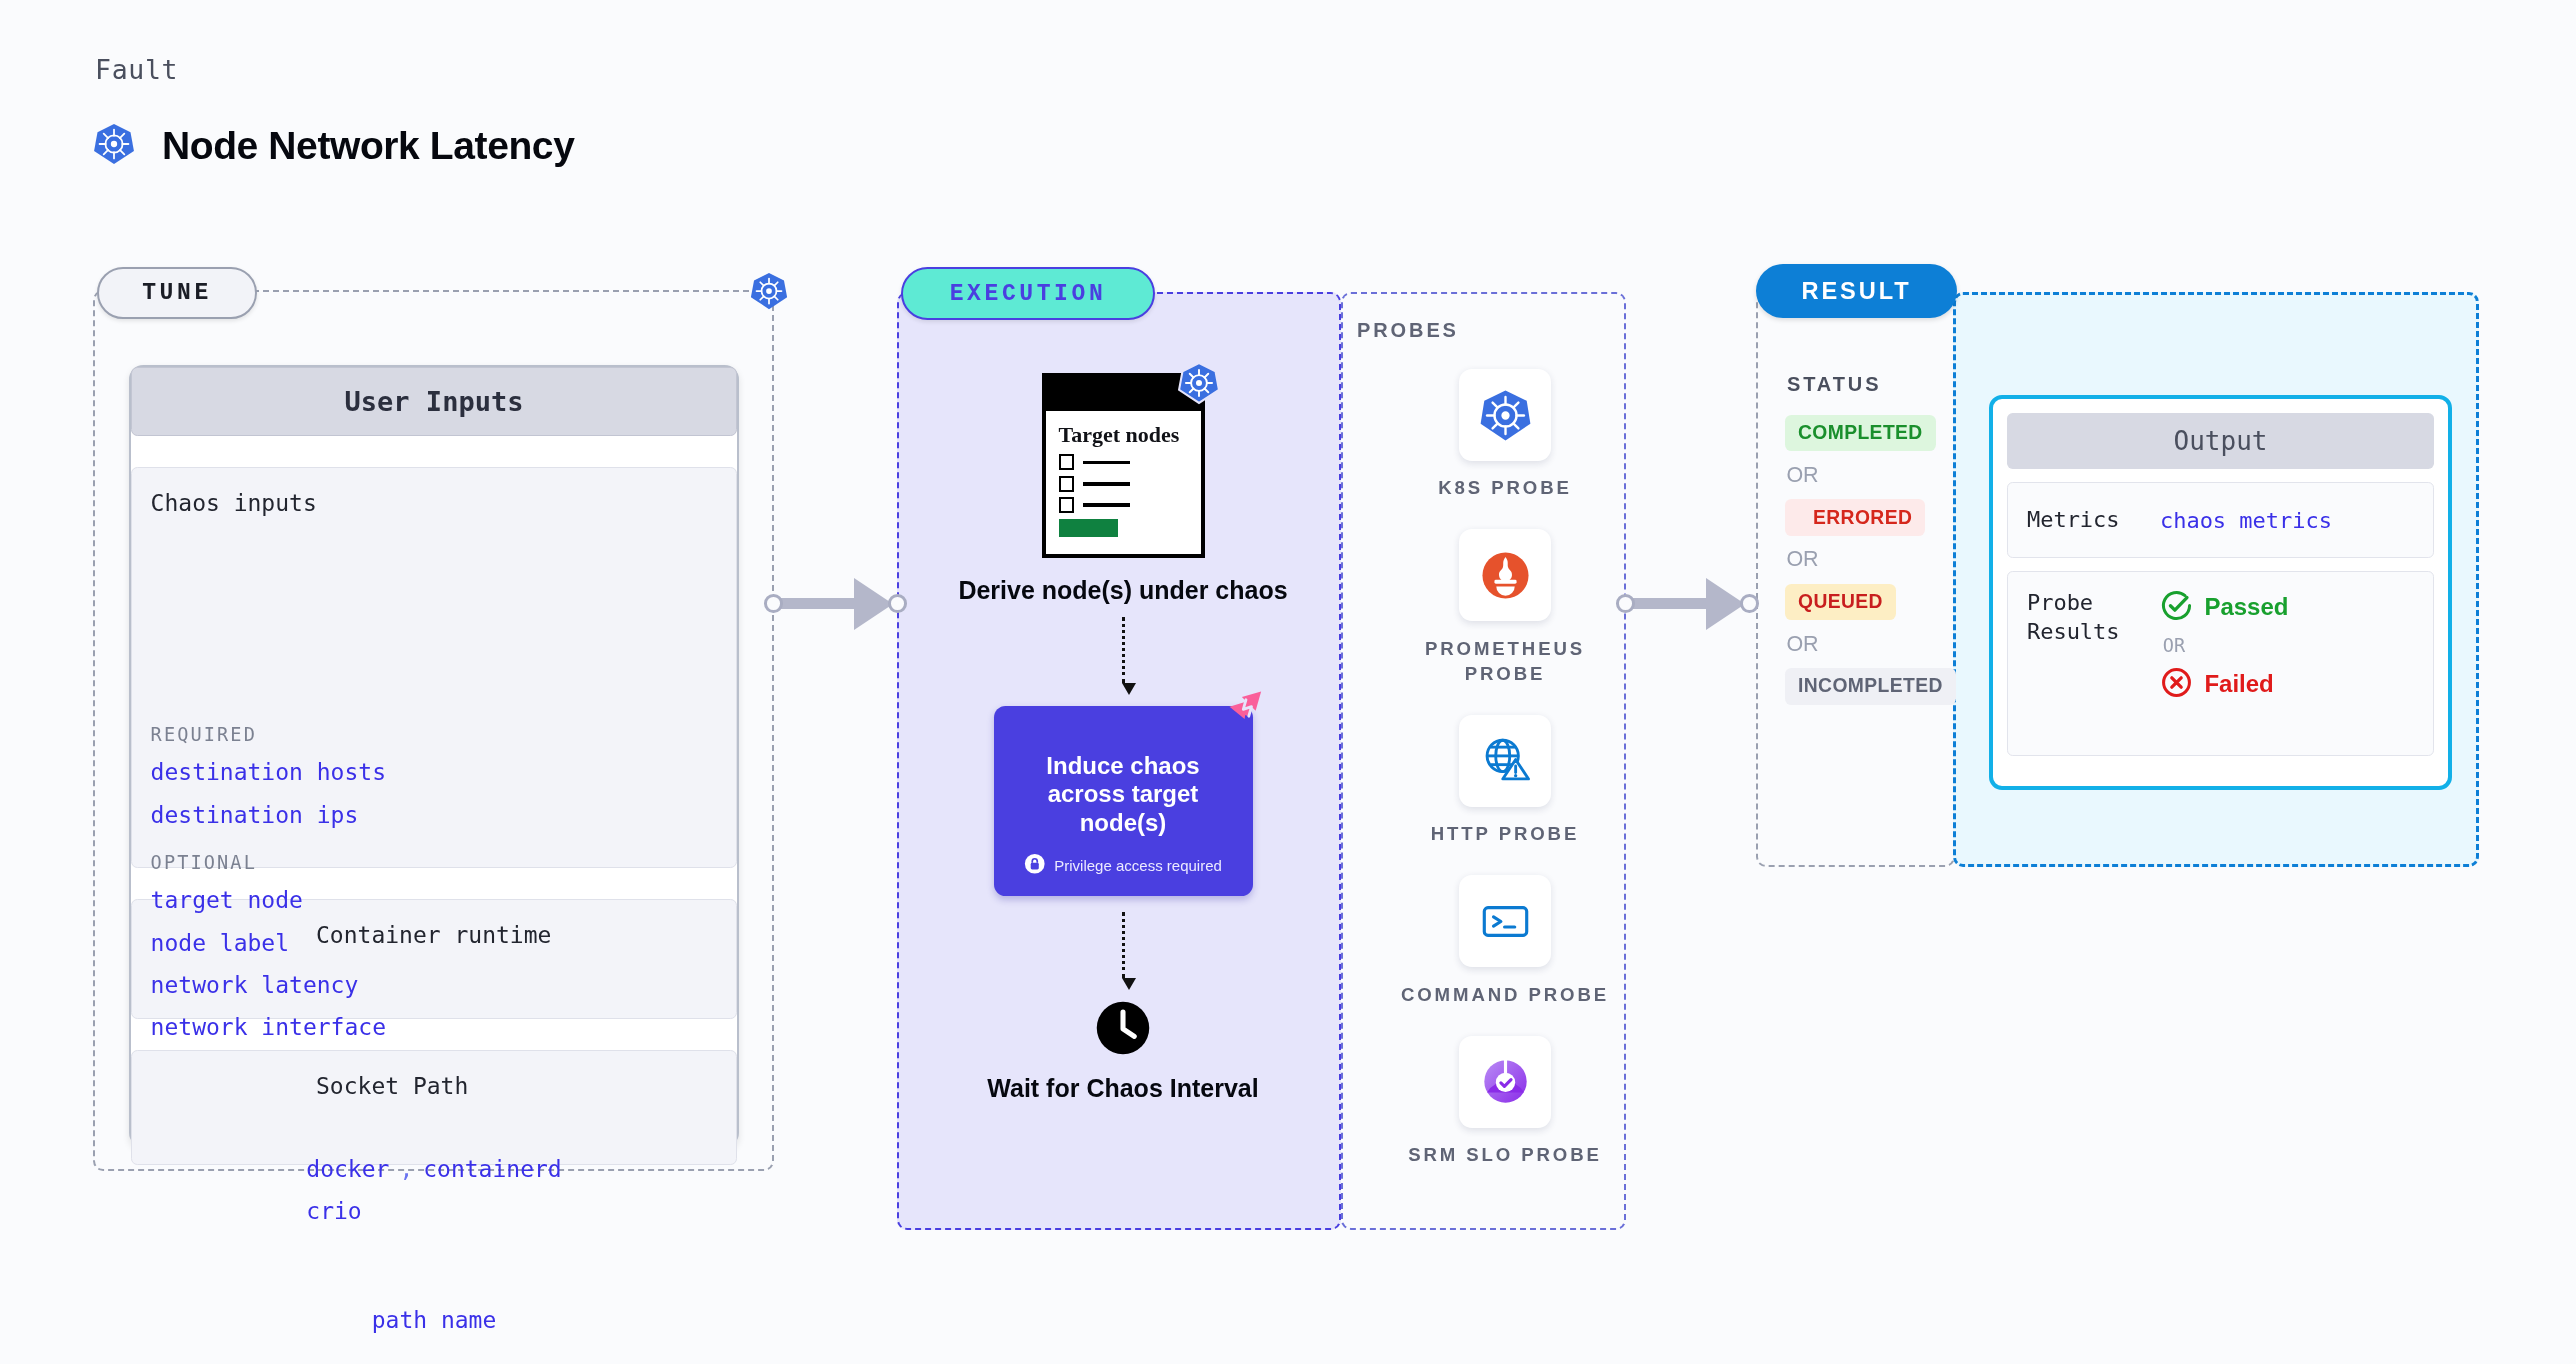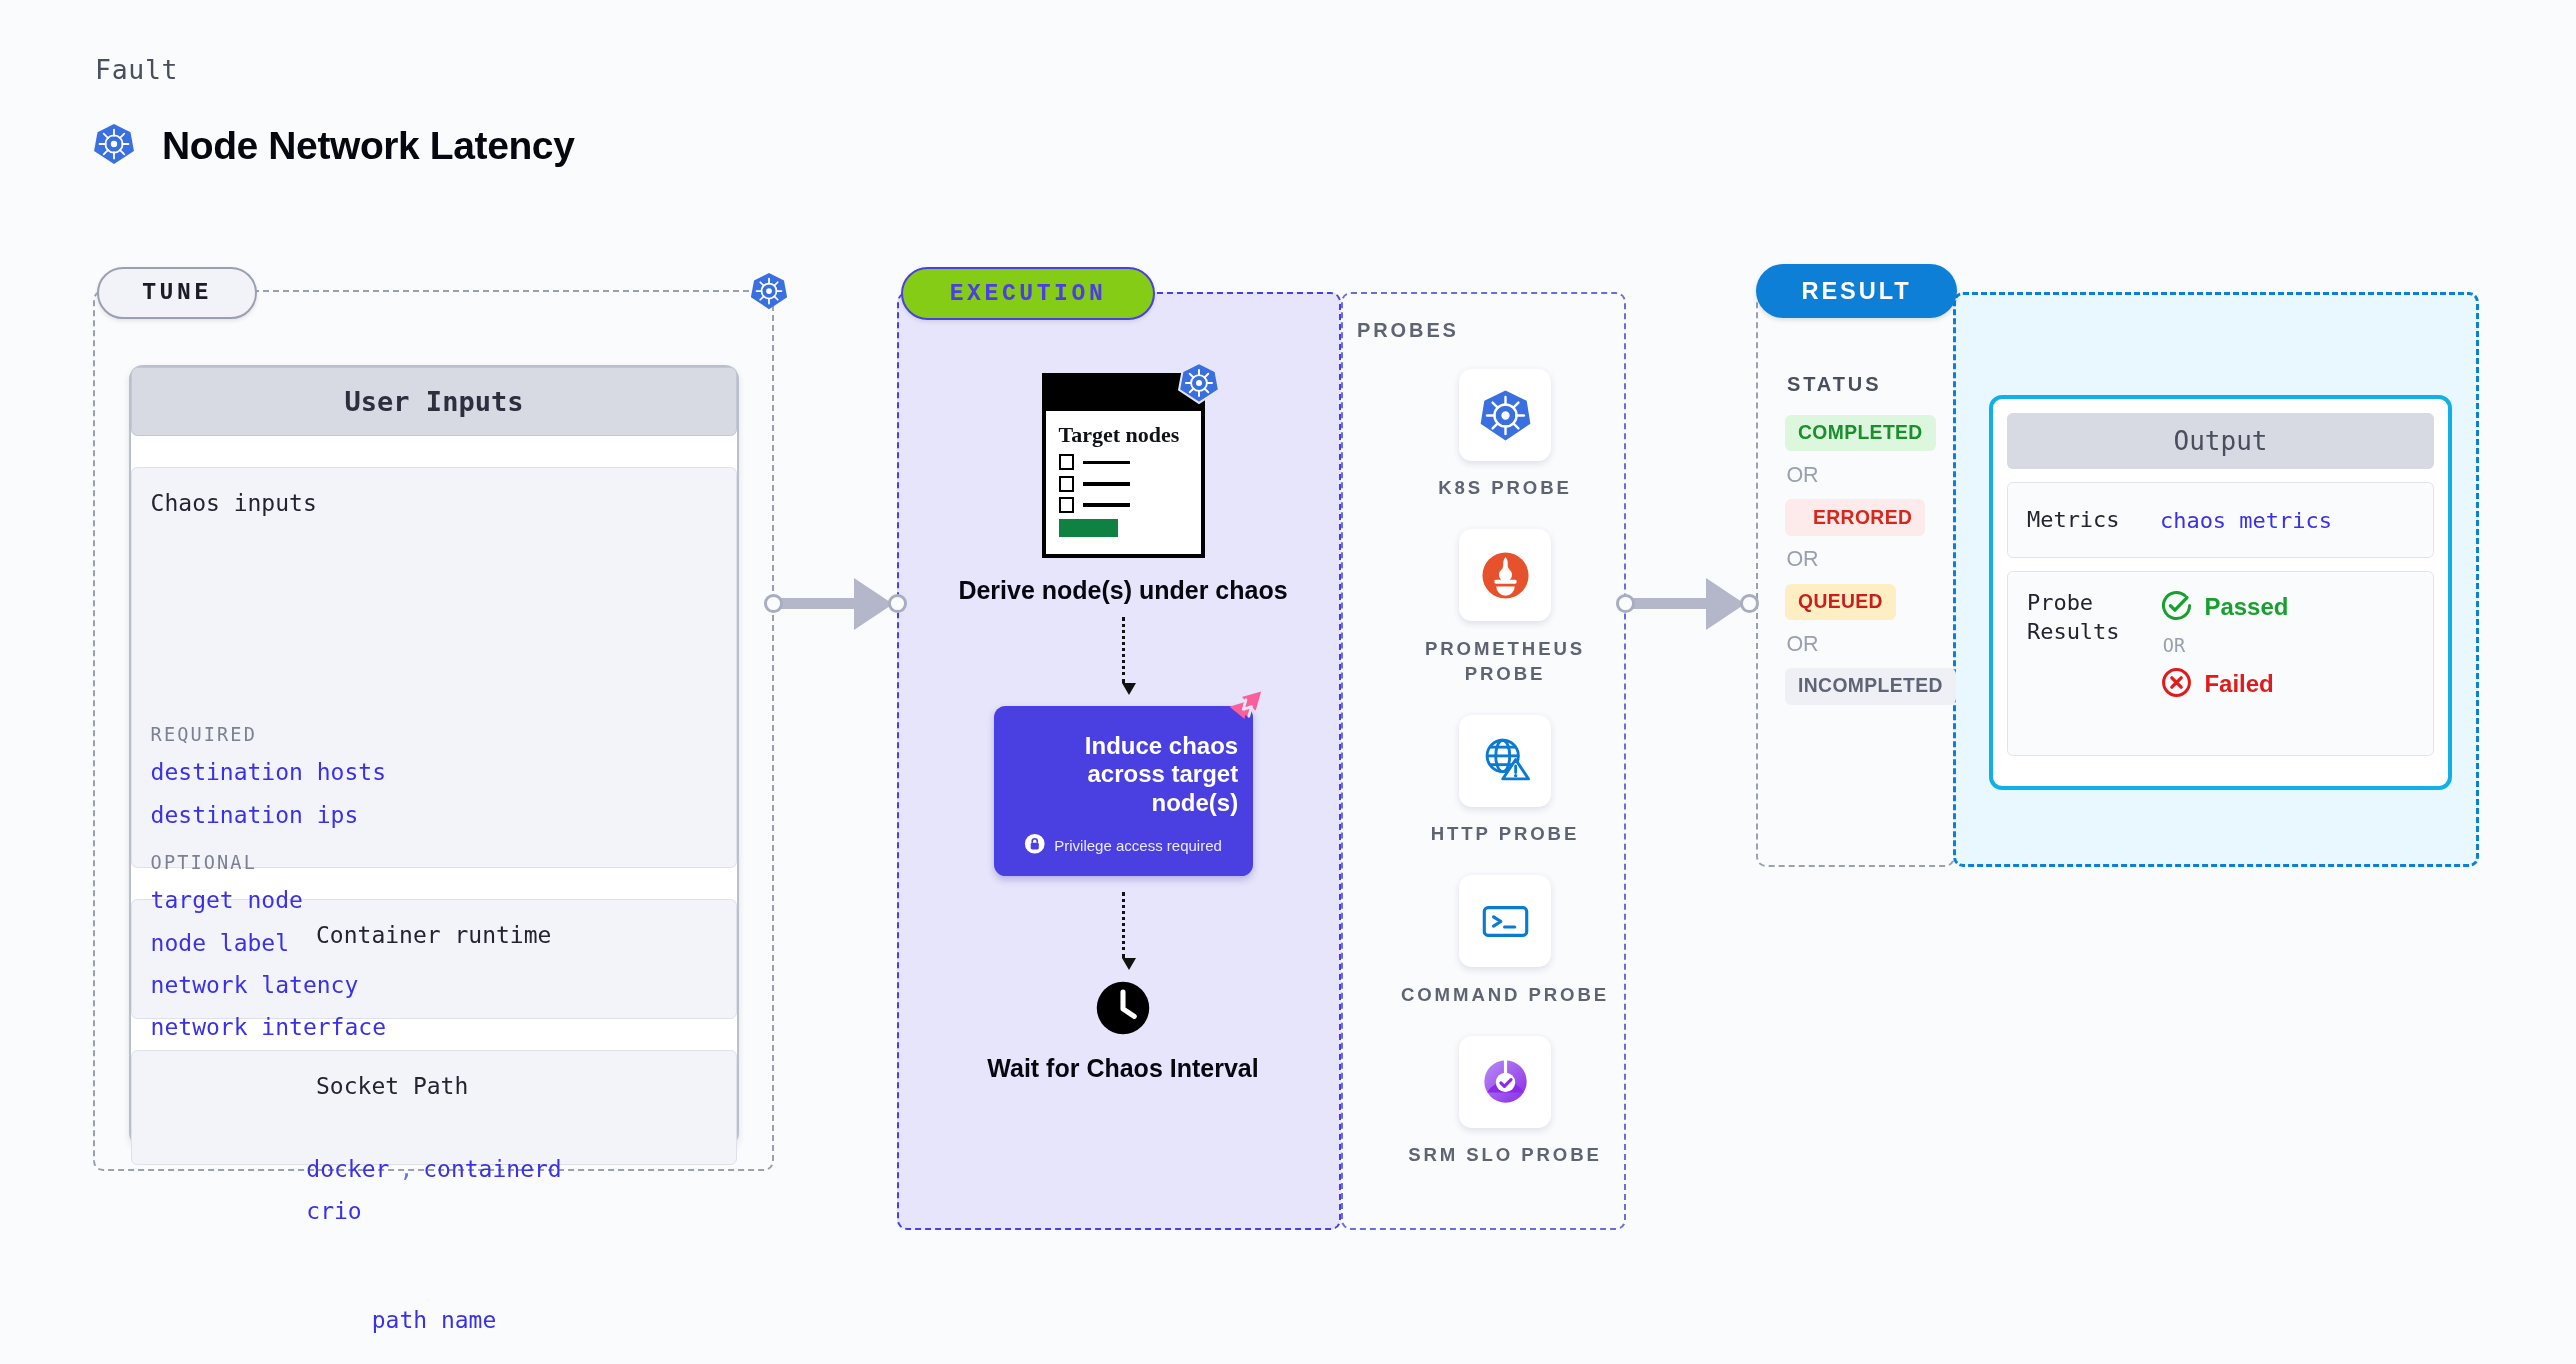--- a/index.html
+++ b/index.html
@@ -38,21 +38,21 @@
     font-weight: 700; letter-spacing: 3.6px; z-index: 6;
   }
   .badge-tune {
     left: 97px; top: 267px; width: 160px; height: 52px;
     border-radius: 26px; background: #f2f3f8; border: 2.9px solid #9aa0b0;
     color: #1b1d26; font-size: 23px;
     box-shadow: 0 2.1px 4.3px rgba(0,0,0,.10);
   }
   .badge-exec {
     left: 901px; top: 267px; width: 254px; height: 53px;
-    border-radius: 26.5px; background: #84cc16; border: 2.9px solid #4a3fe0;
+    border-radius: 26.5px; background: #5eead4; border: 2.9px solid #4a3fe0;
     color: #4a3fe0; font-size: 23px;
     box-shadow: 0 2.1px 4.3px rgba(0,0,0,.10);
   }
   .badge-result {
     left: 1756px; top: 264px; width: 201px; height: 54px;
     border-radius: 27px; background: #0d7fd6; border: none;
     color: #ffffff; font-size: 23.6px;
     font-family: "Liberation Sans", sans-serif; letter-spacing: 2.9px;
     box-shadow: 0 2.1px 5px rgba(0,0,0,.13);
   }
@@ -132,22 +132,22 @@
     width: 0; height: 0; margin: 0 auto;
     border-left: 7.9px solid transparent; border-right: 7.9px solid transparent;
     border-top: 12px solid #111;
   }
   .chaos-box {
     position: relative; width: 259px; margin: 11.5px auto 0;
     background: #4a3fe0; border-radius: 11.5px; padding: 26px 14.3px 18.6px;
     box-shadow: 0 3.6px 7.9px rgba(40,30,160,.25);
   }
   .chaos-title {
-    text-align: right; font-family: "Liberation Sans", sans-serif;
-    font-weight: 700; font-size: 24px; color: #ffffff; line-height: 1.18;
+    text-align: center; font-family: "Liberation Sans", sans-serif;
+    font-weight: 700; font-size: 24px; color: #ffffff; line-height: 1.18; margin-top: 20px;
   }
   .priv-row { display: flex; align-items: center; justify-content: center; gap: 8.6px; margin-top: 16px; }
   .priv-txt { font-family: "Liberation Sans", sans-serif; font-size: 15px; color: #eceaff; }
   .litmus-mark { position: absolute; right: -15.8px; top: -20px; }
   .clock-wrap { margin: 0 auto; width: 60px; }
 
   
   .probes-label {
     position: absolute; left: 1357px; top: 319px;
     font-family: "Liberation Sans", sans-serif; font-size: 20px;

